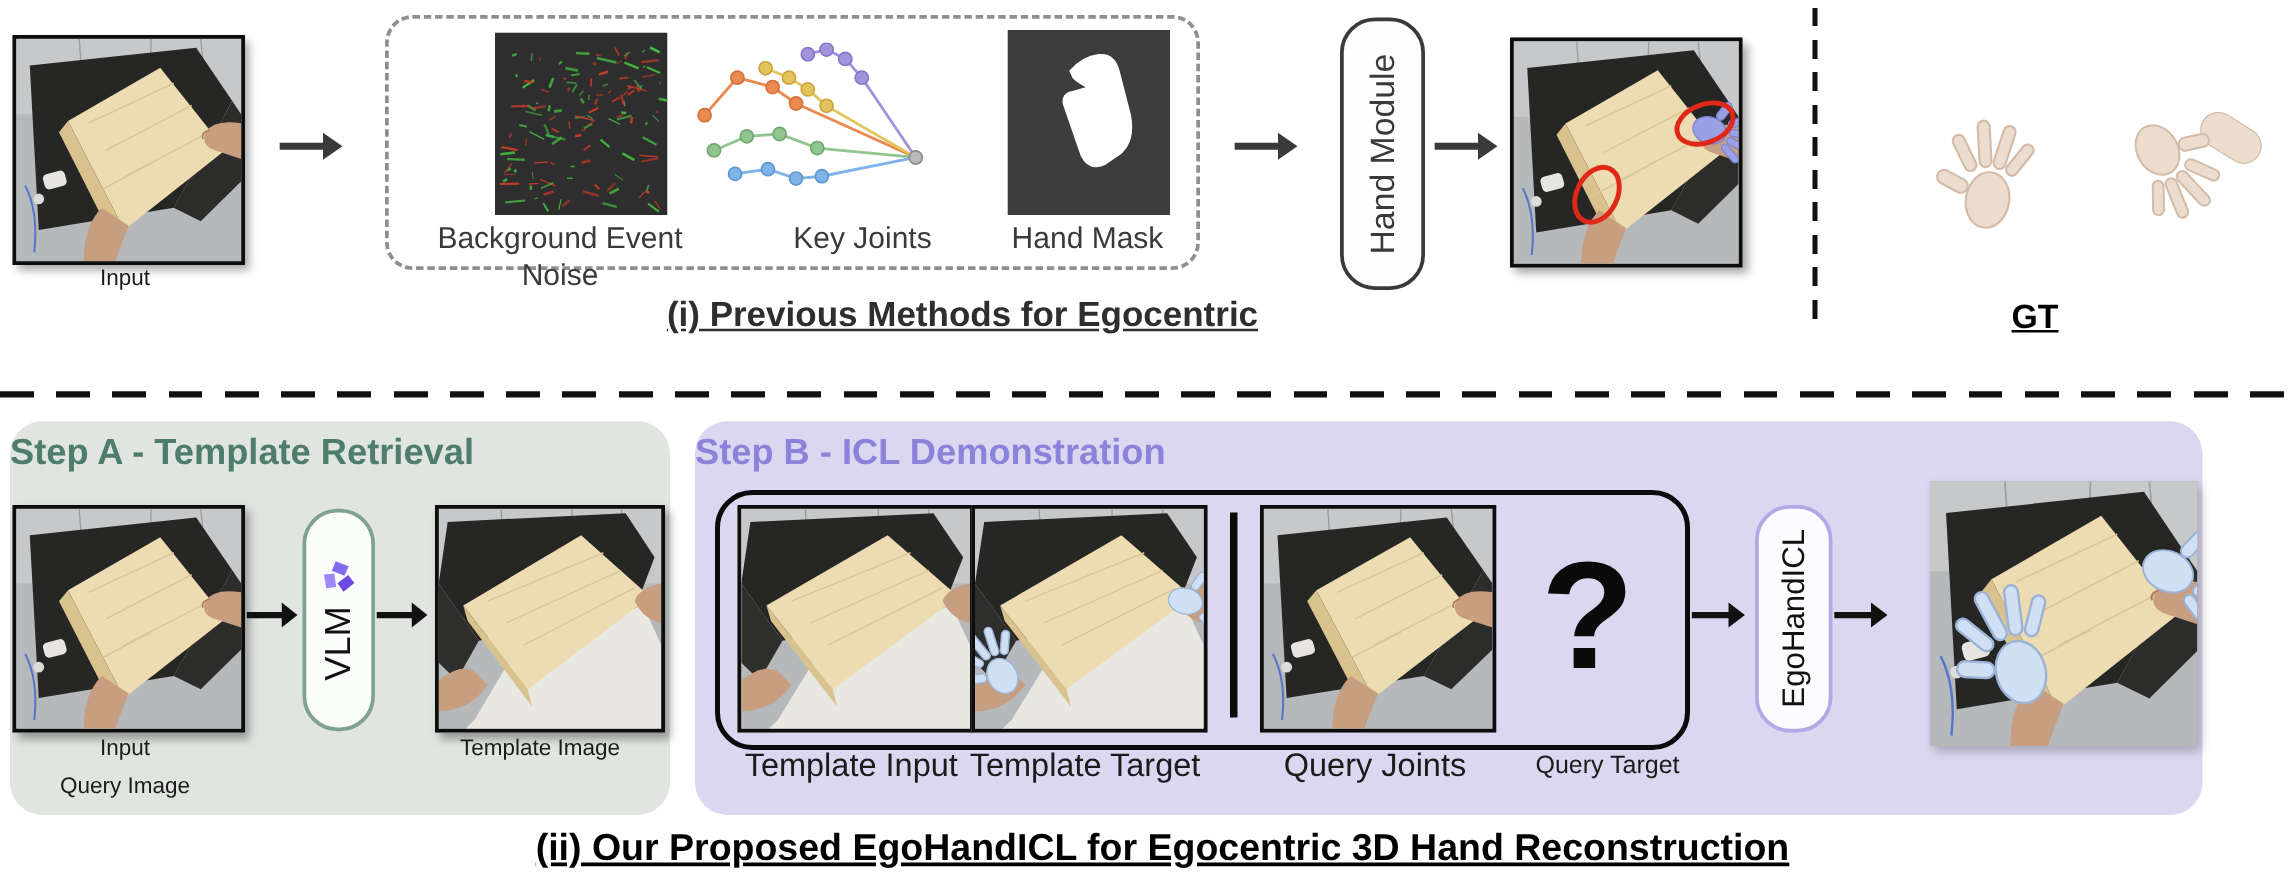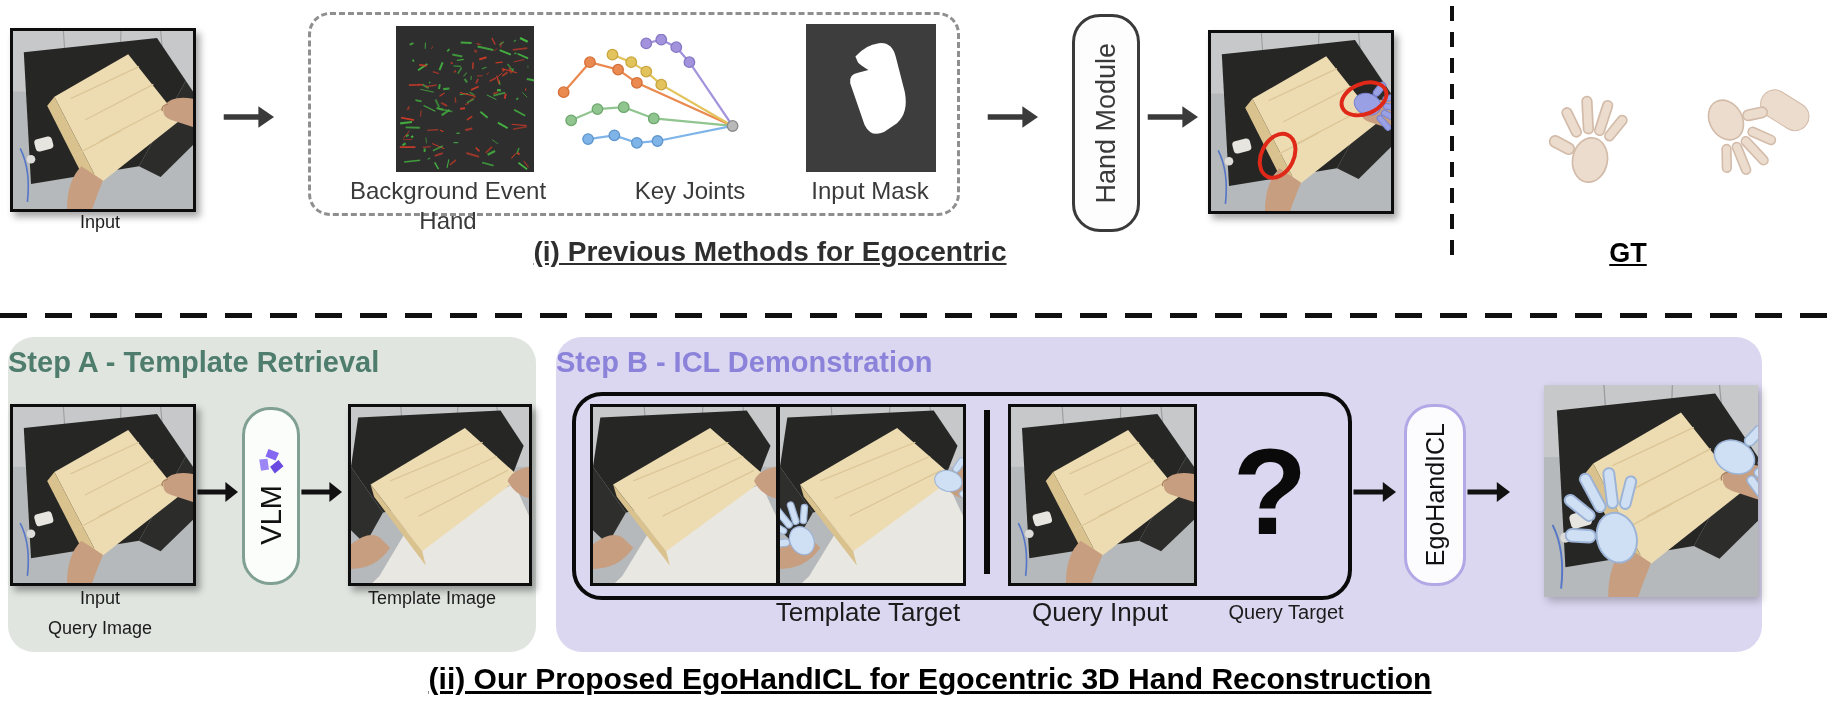--- a/index.html
+++ b/index.html
@@ -214,23 +214,23 @@
         <circle cx="62" cy="108" r="5.6" fill="#7fb4e8" stroke="#5e95cc" stroke-width="1.4"></circle>
         <circle cx="86" cy="116" r="5.6" fill="#7fb4e8" stroke="#5e95cc" stroke-width="1.4"></circle>
         <circle cx="108" cy="114" r="5.6" fill="#7fb4e8" stroke="#5e95cc" stroke-width="1.4"></circle>
         <circle cx="188" cy="98" r="5.6" fill="#b9b9b9" stroke="#8a8a8a" stroke-width="1.4"></circle>
       </svg></div>
   <div class="photo" style="left:806px;top:24px;width:130px;height:148px"><svg viewBox="0 0 100 100" width="100%" height="100%" preserveAspectRatio="none">
         <rect width="100" height="100" fill="#3d3d3d"></rect>
         <path d="M38 22 Q46 14 56 13 Q66 12 69 22 L76 46 Q79 60 70 67 L60 73 Q50 77 45 68 L34 40 Q33 34 40 33 L48 31 Q42 28 40 26 Z" fill="#ffffff"></path>
       </svg></div>
 
-  <div class="cap capgray" style="left:318px;top:176px;width:260px">Background Event Hand</div>
+  <div class="cap capgray" style="left:318px;top:176px;width:260px">Background Event Noise</div>
   <div class="cap capgray" style="left:590px;top:176px;width:200px">Key Joints</div>
-  <div class="cap capgray" style="left:780px;top:176px;width:180px">Input Mask</div>
+  <div class="cap capgray" style="left:780px;top:176px;width:180px">Hand Mask</div>
 
   <div class="arrow" style="left:986px;top:104px;width:52px;height:26px;color:#3a3a3a"><svg width="100%" height="100%" viewBox="0 0 60 24" preserveAspectRatio="none">
         <line x1="2" y1="12" x2="44" y2="12" stroke="currentColor" stroke-width="5"></line>
         <polygon points="42,2 60,12 42,22" fill="currentColor"></polygon>
       </svg></div>
 
   <div class="module" style="left:1072px;top:14px;width:62px;height:212px;border:3.5px solid #3a3a3a">
     <span class="vtext" style="font-size:27px;color:#3a3a3a">Hand Module</span>
   </div>
 
@@ -474,22 +474,23 @@
         <path d="M4 66 Q10 78 8 96" stroke="#5576c8" stroke-width="0.9" fill="none"></path>
         <polygon points="23,37 64,13 93,50 48,86" fill="#eddcb2"></polygon>
         <polygon points="23,37 48,86 44,92 19,42" fill="#d9c28e"></polygon>
         <path d="M32 38 L70 20 M40 50 L78 30 M48 62 L86 42 M34 70 L60 56" stroke="#dcc697" stroke-width="0.7" fill="none"></path>
         <path d="M100 38 Q88 36 84 42 Q82 48 88 50 L100 54 Z" fill="#c79e7f"></path>
         <path d="M86 41 q-4 1 -3 4" stroke="#a87f60" stroke-width="0.7" fill="none"></path>
         <path d="M30 100 Q30 84 38 76 L50 84 Q46 94 44 100 Z" fill="#c79e7f"></path>
       </svg></div>
   <div class="qmark" style="left:1198px;top:398px;width:144px;height:188px">?</div>
 
+  <div class="cap" style="left:585px;top:597px;width:192px;font-size:26px">Template Input</div>
   <div class="cap" style="left:762px;top:597px;width:212px;font-size:26px">Template Target</div>
-  <div class="cap" style="left:1004px;top:597px;width:192px;font-size:26px">Query Input</div>
+  <div class="cap" style="left:1004px;top:597px;width:192px;font-size:26px">Query Joints</div>
   <div class="cap" style="left:1186px;top:597px;width:200px;font-size:20px">Query Target</div>
 
   <div class="arrow" style="left:1352px;top:480px;width:44px;height:24px"><svg width="100%" height="100%" viewBox="0 0 60 24" preserveAspectRatio="none">
         <line x1="2" y1="12" x2="44" y2="12" stroke="currentColor" stroke-width="5"></line>
         <polygon points="42,2 60,12 42,22" fill="currentColor"></polygon>
       </svg></div>
 
   <div class="module" style="left:1404px;top:404px;width:56px;height:176px;border:3.5px solid #b2a8e6;background:#fcfbfe">
     <span class="vtext" style="font-size:25px;color:#111">EgoHandICL</span>
   </div>

